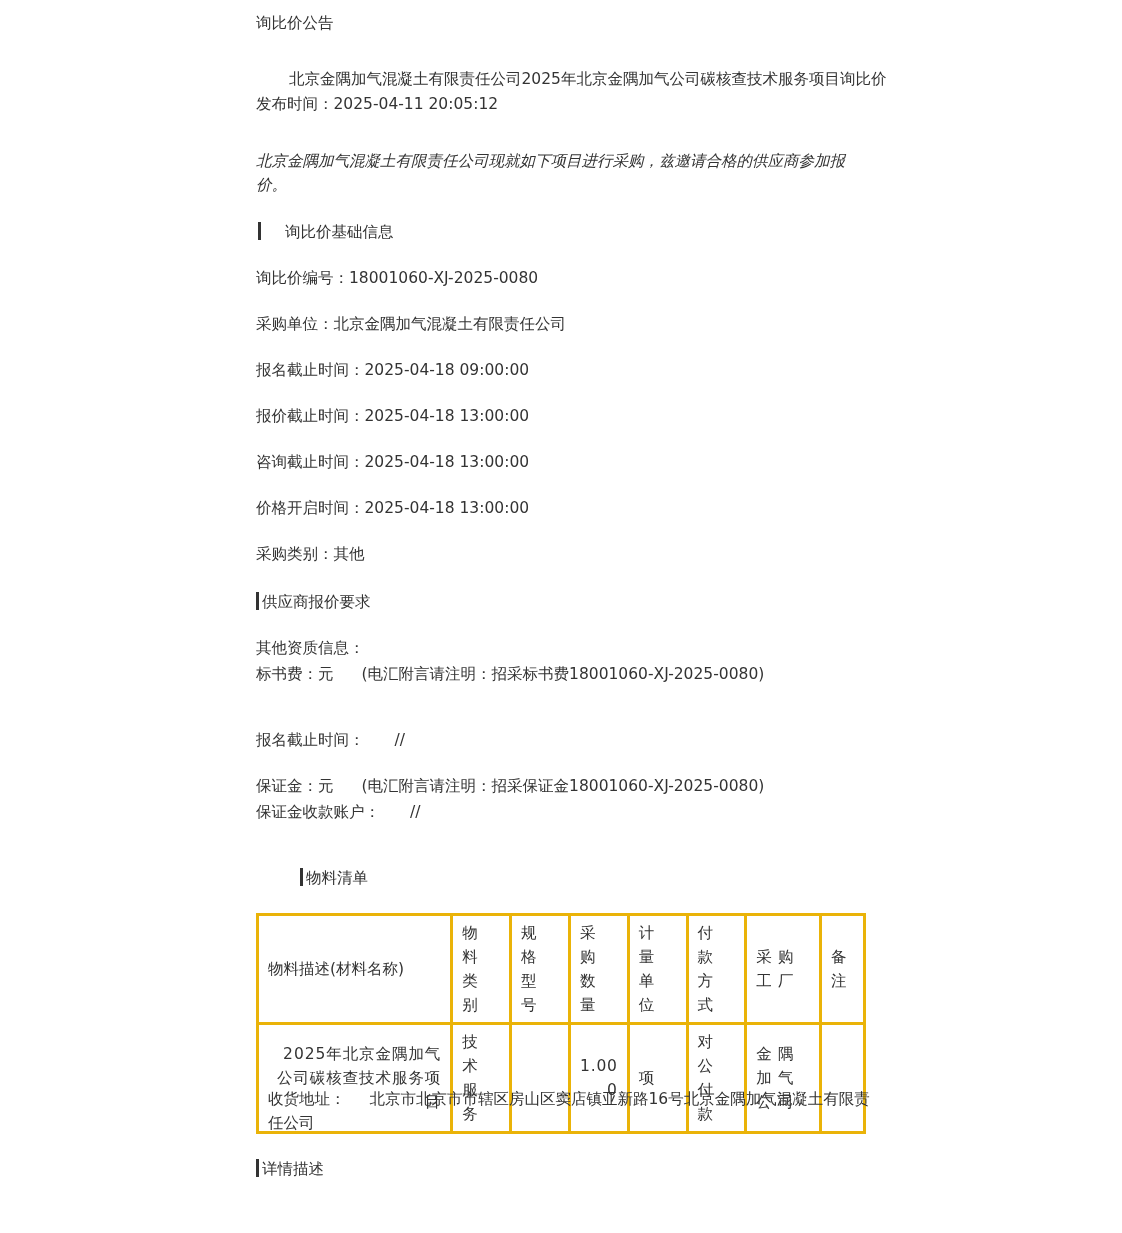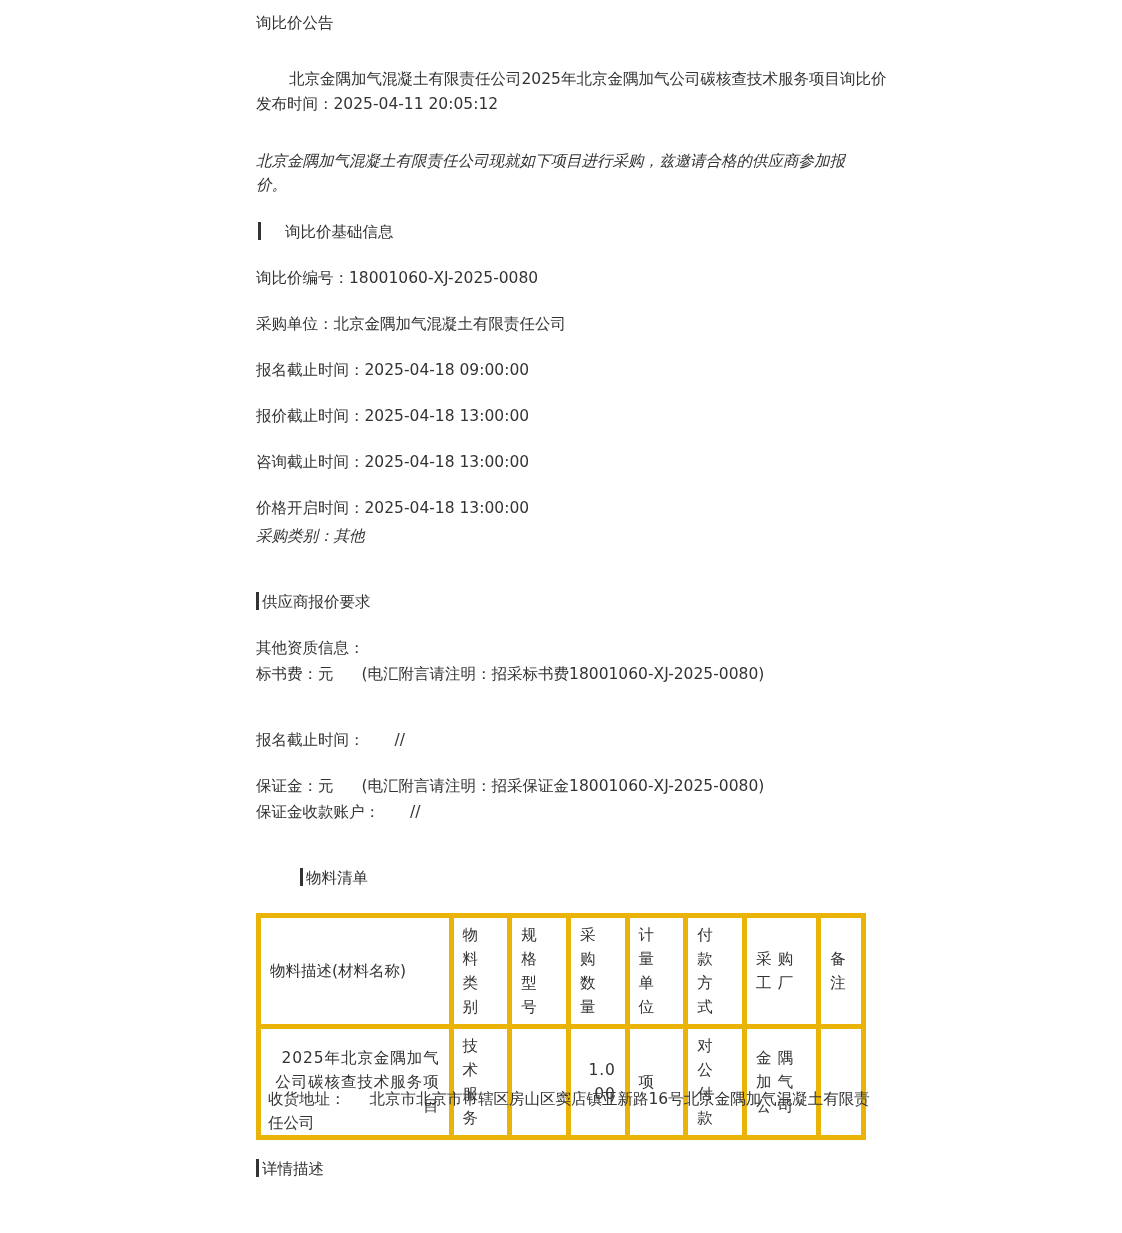--- a/index.html
+++ b/index.html
@@ -44,21 +44,21 @@
     table.materials {
       position: absolute;
       left: 0;
       top: 913px;
       width: 610px;
       border-collapse: collapse;
       font-size: 15.5px;
       color: #333;
     }
     table.materials td, table.materials th {
-      border: 5px solid #eab308;
+      border: 3px solid #eab308;
       padding: 5px 9px;
       font-weight: normal;
       text-align: left;
       line-height: 24px;
       letter-spacing: 0.4em;
       word-break: break-all;
       vertical-align: middle;
     }
     table.materials th.first, table.materials td.first { letter-spacing: 0; }
     table.materials td.first { letter-spacing: 0.06em; text-align: right; }
@@ -94,21 +94,21 @@
   </div>
   <div class="line" style="top:404px;">
     <span>报价截止时间：</span><span>2025-04-18 13:00:00</span>
   </div>
   <div class="line" style="top:450px;">
     <span>咨询截止时间：</span><span>2025-04-18 13:00:00</span>
   </div>
   <div class="line" style="top:496px;">
     <span>价格开启时间：</span><span>2025-04-18 13:00:00</span>
   </div>
-  <div class="line" style="top:524px;font-style:italic;">
+  <div class="line" style="top:542px;">
     <span>采购类别：</span><span>其他</span>
   </div>
 
   <div class="line bar-heading" style="top:590px;">
     <span class="bar"></span><span>供应商报价要求</span>
   </div>
 
   <div class="line" style="top:636px;">其他资质信息：</div>
 
   <div class="line nowrap" style="top:662px;">

